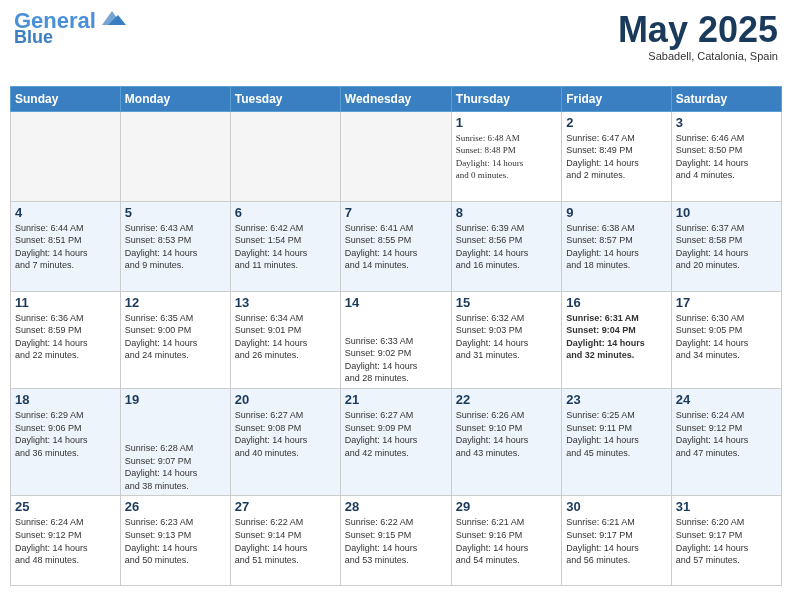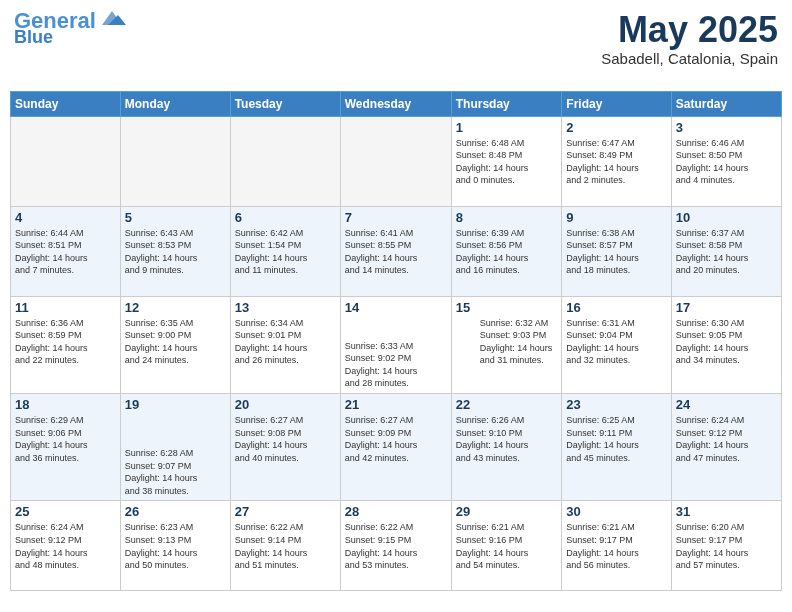--- a/index.html
+++ b/index.html
@@ -34,23 +34,22 @@
     .title-area {
       text-align: right;
     }
     .cal-title {
       font-size: 36px;
       font-weight: bold;
       color: #1a3a5c;
       line-height: 1.1;
     }
     .cal-subtitle {
-      font-size: 15px;
+      font-size: 11px;
       color: #333;
-      text-align: center;
     }
     table {
       width: 100%;
       border-collapse: collapse;
       border: 1px solid #ccc;
     }
     thead tr th {
       background-color: #3a7fc1;
       color: #fff;
       font-size: 12px;
@@ -130,21 +129,21 @@
       </tr>
   </thead>
   <tbody id="cal-body">
   <tr>
         <td class="empty"></td>
         <td class="empty"></td>
         <td class="empty"></td>
         <td class="empty"></td>
         <td>
           <span class="day-num">1</span>
-          <div class="day-info" style="white-space: pre-line;">Sunrise: 6:48 AM
+          <div class="day-info" style="white-space: pre-line; font-family: Liberation Serif, serif;">Sunrise: 6:48 AM
 Sunset: 8:48 PM
 Daylight: 14 hours
 and 0 minutes.</div>
         </td>
         <td>
           <span class="day-num">2</span>
           <div class="day-info" style="white-space: pre-line;">Sunrise: 6:47 AM
 Sunset: 8:49 PM
 Daylight: 14 hours
 and 2 minutes.</div>
@@ -232,28 +231,28 @@
         </td>
         <td>
           <span class="day-num">14</span>
           <div class="day-info" style="white-space: pre-line; margin-top: 25px;">Sunrise: 6:33 AM
 Sunset: 9:02 PM
 Daylight: 14 hours
 and 28 minutes.</div>
         </td>
         <td>
           <span class="day-num">15</span>
-          <div class="day-info" style="white-space: pre-line; margin-left: 24px;">Sunrise: 6:32 AM
+          <div class="day-info" style="white-space: pre-line;">Sunrise: 6:32 AM
 Sunset: 9:03 PM
 Daylight: 14 hours
 and 31 minutes.</div>
         </td>
         <td>
           <span class="day-num">16</span>
-          <div class="day-info" style="white-space: pre-line;">Sunrise: 6:31 AM
+          <div class="day-info" style="white-space: pre-line; font-weight: bold;">Sunrise: 6:31 AM
 Sunset: 9:04 PM
 Daylight: 14 hours
 and 32 minutes.</div>
         </td>
         <td>
           <span class="day-num">17</span>
           <div class="day-info" style="white-space: pre-line;">Sunrise: 6:30 AM
 Sunset: 9:05 PM
 Daylight: 14 hours
 and 34 minutes.</div>

